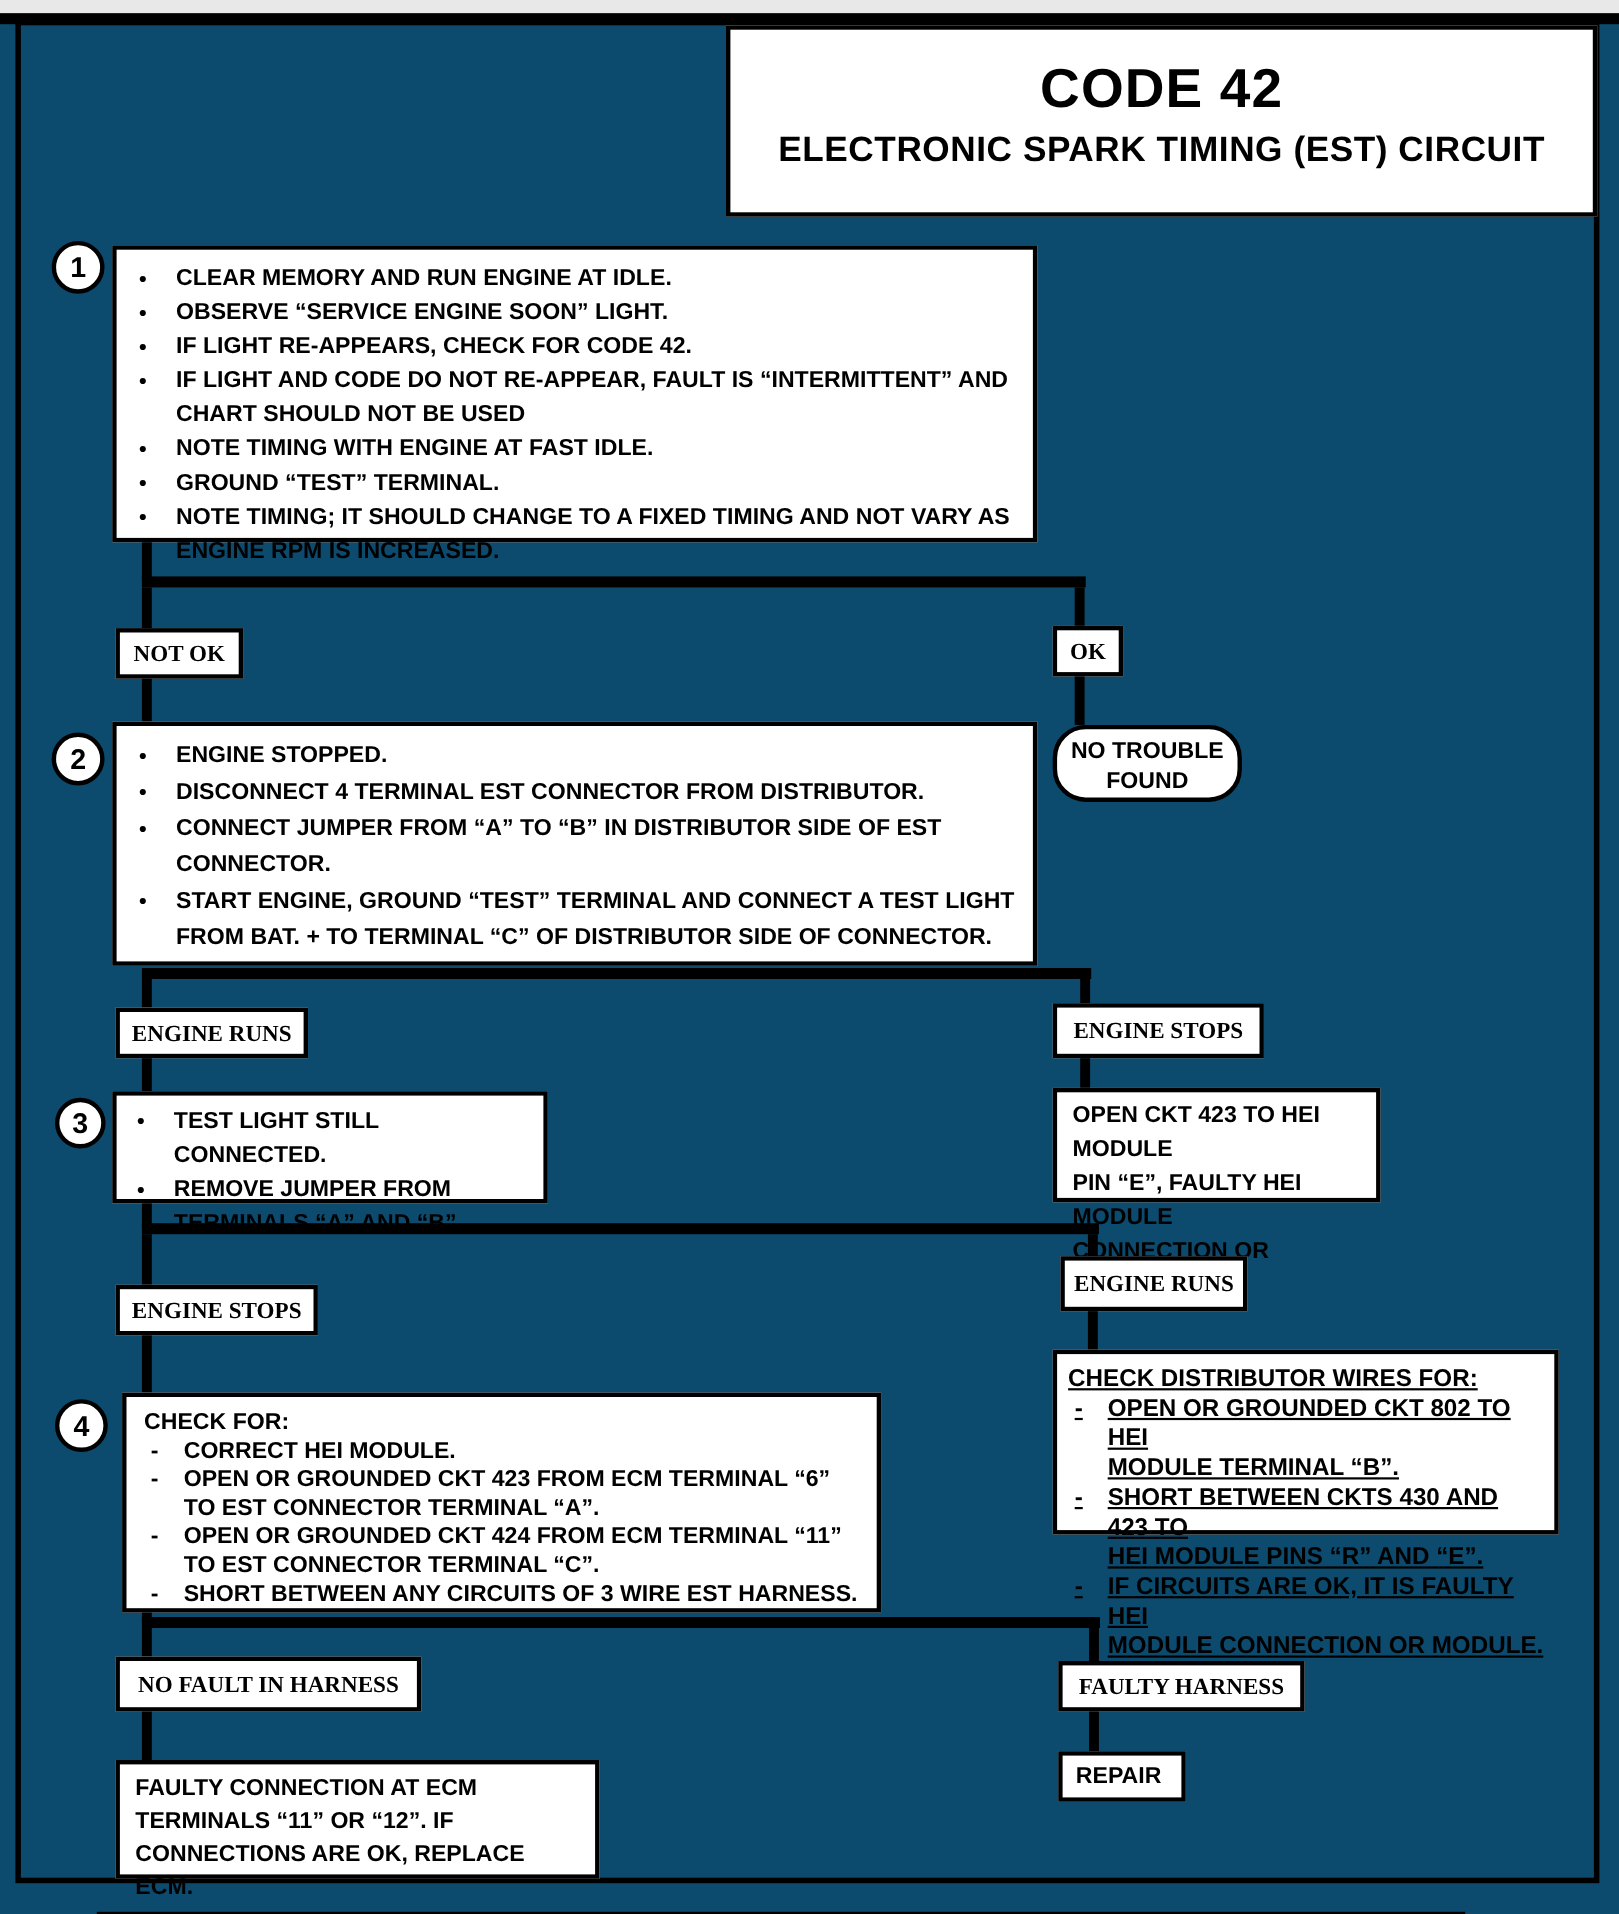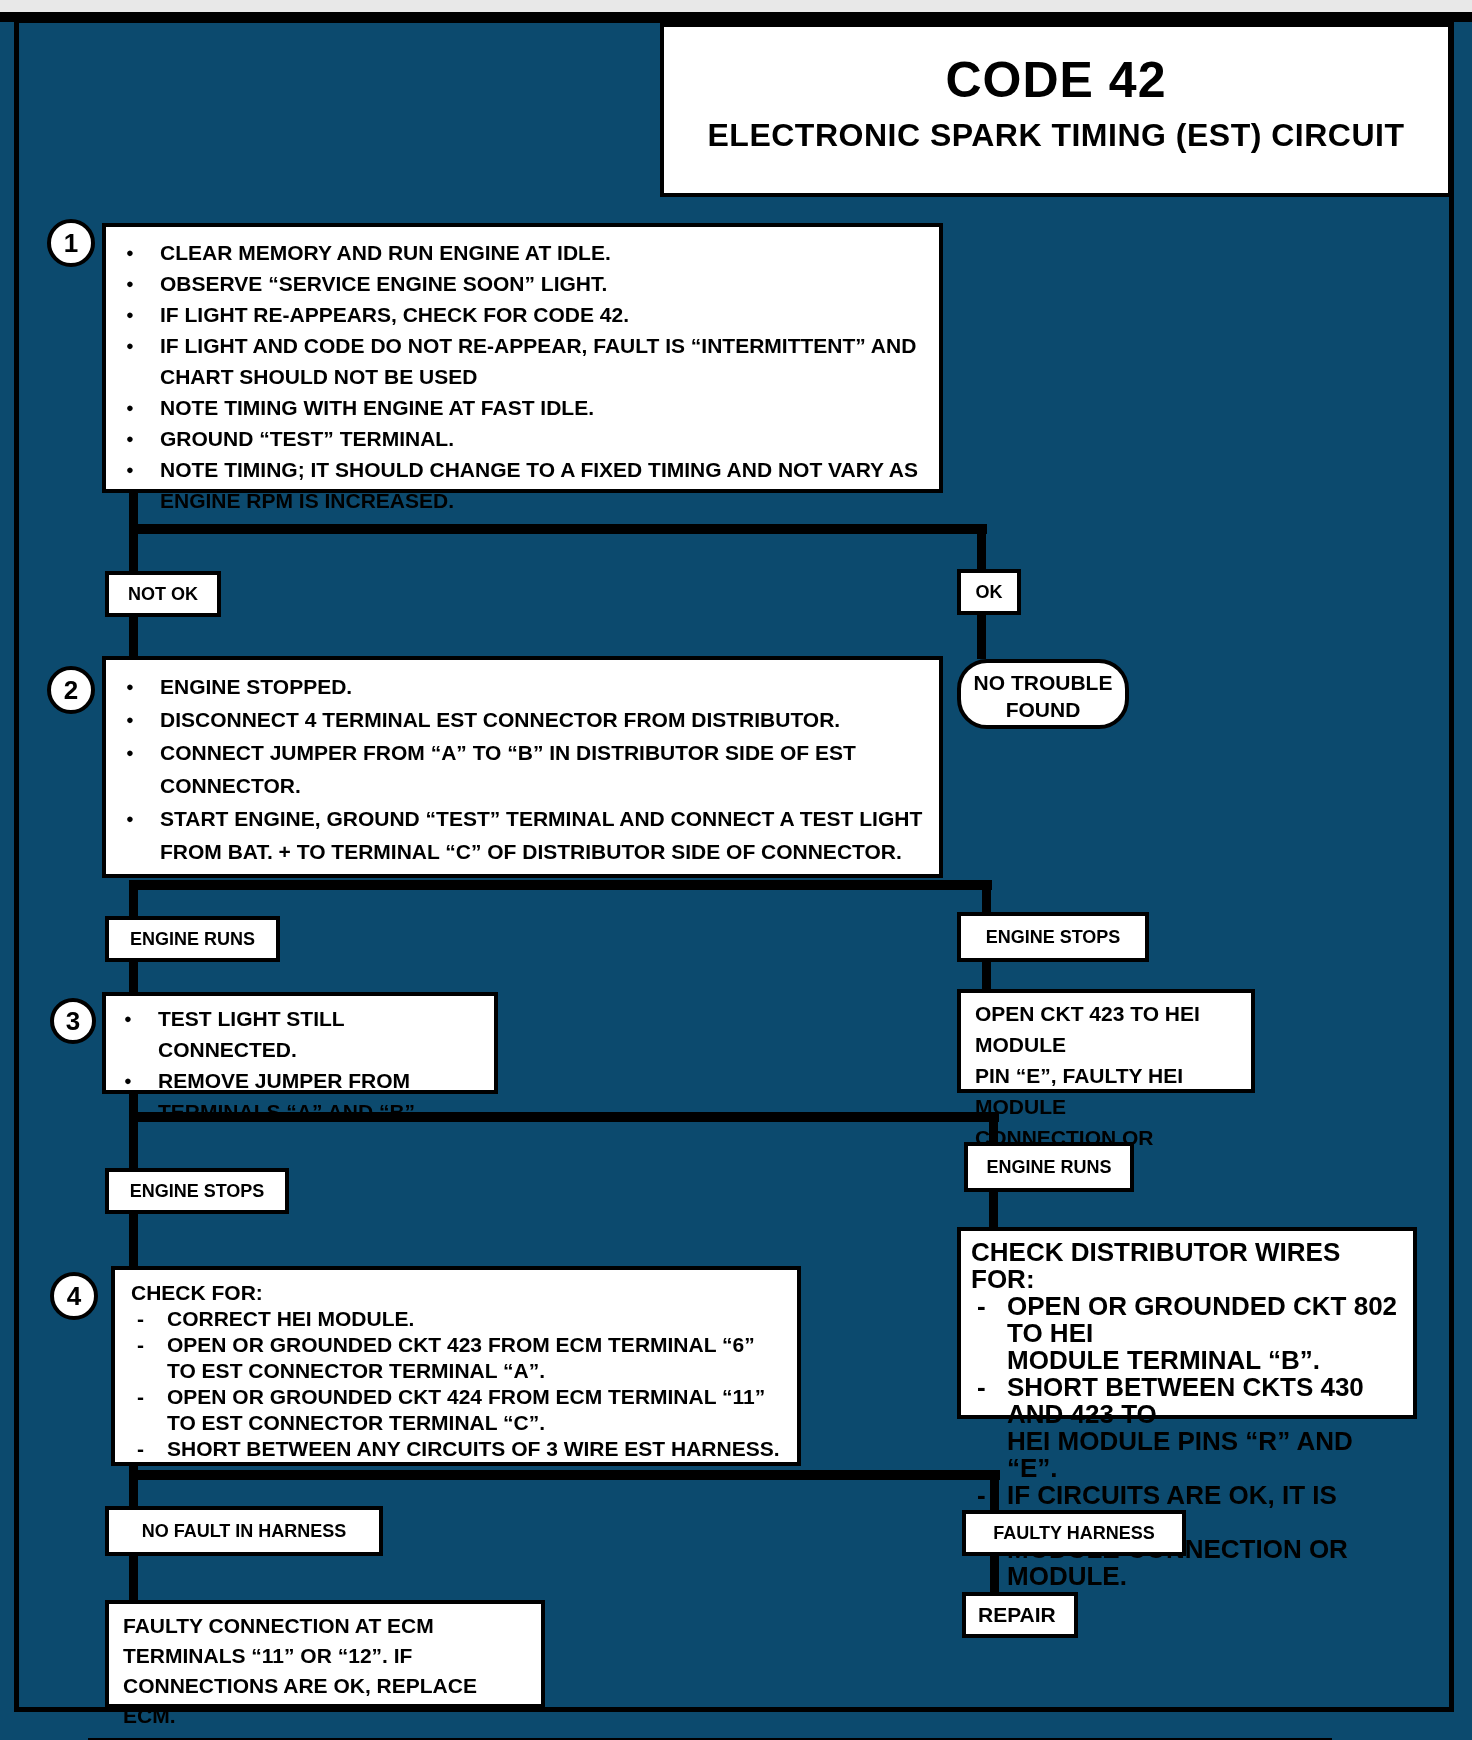--- a/index.html
+++ b/index.html
@@ -10,21 +10,21 @@
   }
   * { box-sizing:border-box; }
   .strip { position:absolute; background:#000; }
   .frame { position:absolute; left:14px; top:6px; width:1440px; height:1694px; border:5px solid #000; }
   .titlebox { position:absolute; left:660px; top:11px; width:792px; height:174px; border:4px solid #000; background:#fff; text-align:center; }
   .titlebox .t1 { font-size:50px; letter-spacing:1px; margin-top:24px; }
   .titlebox .t2 { font-size:32px; letter-spacing:0.5px; margin-top:8px; }
   .circle { position:absolute; width:48px; height:48px; border:4px solid #000; border-radius:50%; text-align:center; font-size:26px; line-height:40px; background:#fff; }
   .stepbox, .labelbox, .resultbox { position:absolute; border:4px solid #000; background:#fff; }
   .stepbox { font-size:21px; }
-  .labelbox { font-size:18px; text-align:left; display:flex; align-items:center; justify-content:center; }
+  .labelbox { font-size:21px; text-align:left; display:flex; align-items:center; justify-content:center;font-family:Liberation Serif, serif; }
   .resultbox { font-size:21px; }
   .vline, .hbar { position:absolute; background:#000; }
   .vline { width:9px; }
   .hbar { height:10px; }
   .item { display:flex; align-items:flex-start; }
   .mk { flex:0 0 40px; width:40px; text-align:left; padding-left:6px; line-height:inherit; }
   .dot .mk { font-size:13px; }
   .dash .mk { flex:0 0 36px; width:36px; }
   .tx { flex:1 1 auto; }
   .ln {}
@@ -212,21 +212,21 @@
         </div>
         <div class="item dash">
           <span class="mk">-</span>
           <div class="tx">
             <div class="ln">SHORT BETWEEN ANY CIRCUITS OF 3 WIRE EST HARNESS.</div>
           </div>
         </div>
       </div>
   </div>
 
-  <div class="resultbox lh27" style="left:957px;top:1215px;width:460px;height:192px;padding:8px 10px;font-size:26px;">
+  <div class="resultbox lh27" style="left:957px;top:1215px;width:460px;height:168px;padding:8px 10px;font-size:22px;text-decoration:underline;">
     <div class="ln">CHECK DISTRIBUTOR WIRES FOR:</div>
     <div>
         <div class="item dash">
           <span class="mk">-</span>
           <div class="tx">
             <div class="ln">OPEN OR GROUNDED CKT 802 TO HEI</div>
             <div class="ln">MODULE TERMINAL “B”.</div>
           </div>
         </div>
         <div class="item dash">

